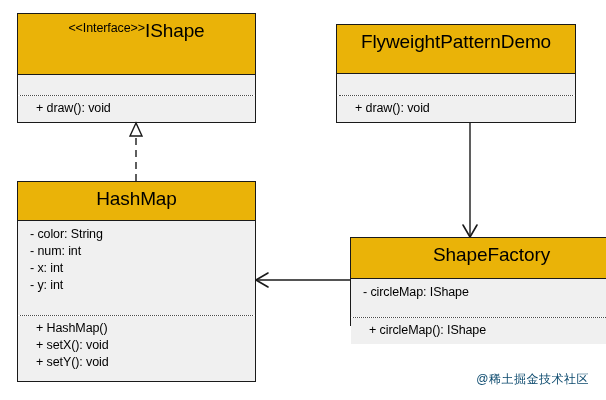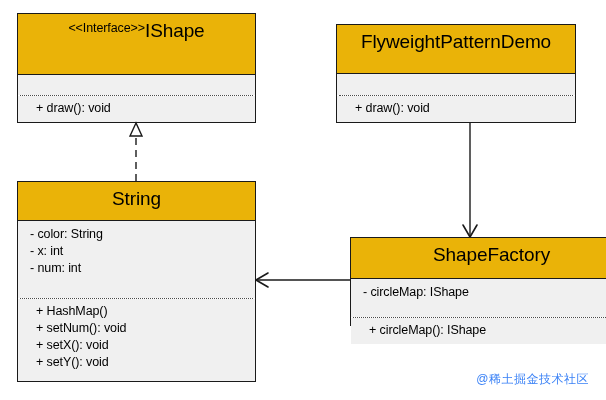--- a/index.html
+++ b/index.html
@@ -121,21 +121,21 @@
     pointer-events: none;
   }
 
   
   #watermark {
     position: absolute;
     right: 17px;
     bottom: 13px;
     font-size: 12px;
     line-height: 16px;
-    color: #3b82f6;
+    color: #0c4a6e;
     letter-spacing: 0.5px;
     user-select: none;
     white-space: nowrap;
   }
 </style>
 </head>
 <body>
 
 <div id="diagram-canvas">
 
@@ -147,32 +147,32 @@
     <div class="uml-divider"></div>
     <div class="uml-compartment empty-attrs"></div>
     <div class="uml-dotted-divider"></div>
     <div class="uml-compartment ops">
       <div class="uml-member">+ draw(): void</div>
     </div>
   </div>
 
   <div class="uml-class" id="class-circle">
     <div class="uml-header">
-      <div class="uml-classname">String</div>
+      <div class="uml-classname">HashMap</div>
     </div>
     <div class="uml-divider"></div>
     <div class="uml-compartment attrs">
       <div class="uml-member">- color: String</div>
+      <div class="uml-member">- num: int</div>
       <div class="uml-member">- x: int</div>
-      <div class="uml-member">- num: int</div>
+      <div class="uml-member">- y: int</div>
     </div>
     <div class="uml-dotted-divider"></div>
     <div class="uml-compartment ops">
       <div class="uml-member">+ HashMap()</div>
-      <div class="uml-member">+ setNum(): void</div>
       <div class="uml-member">+ setX(): void</div>
       <div class="uml-member">+ setY(): void</div>
     </div>
   </div>
 
   <div class="uml-class" id="class-flyweightdemo">
     <div class="uml-header">
       <div class="uml-classname">FlyweightPatternDemo</div>
     </div>
     <div class="uml-divider"></div>

